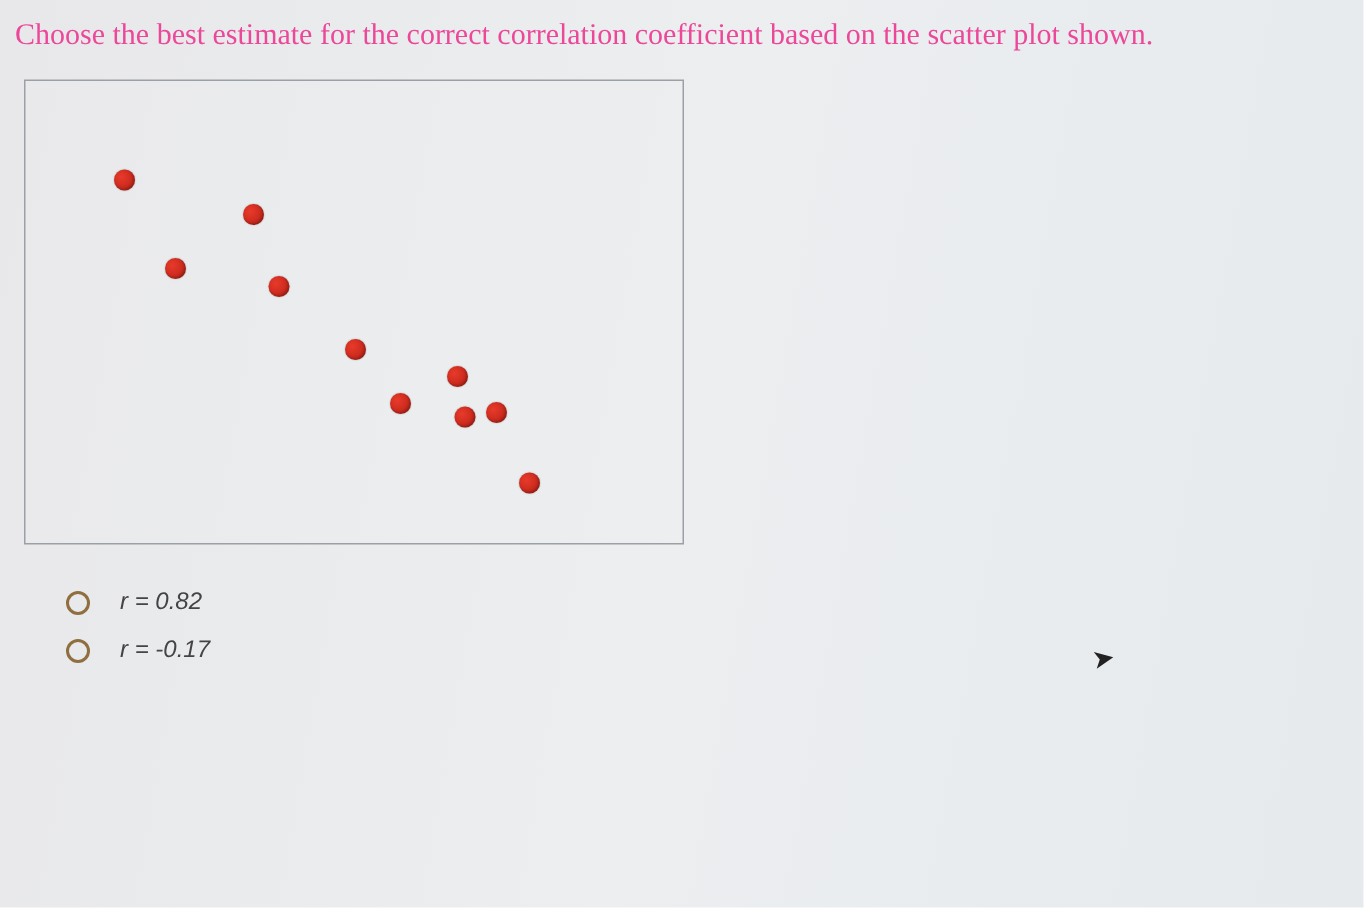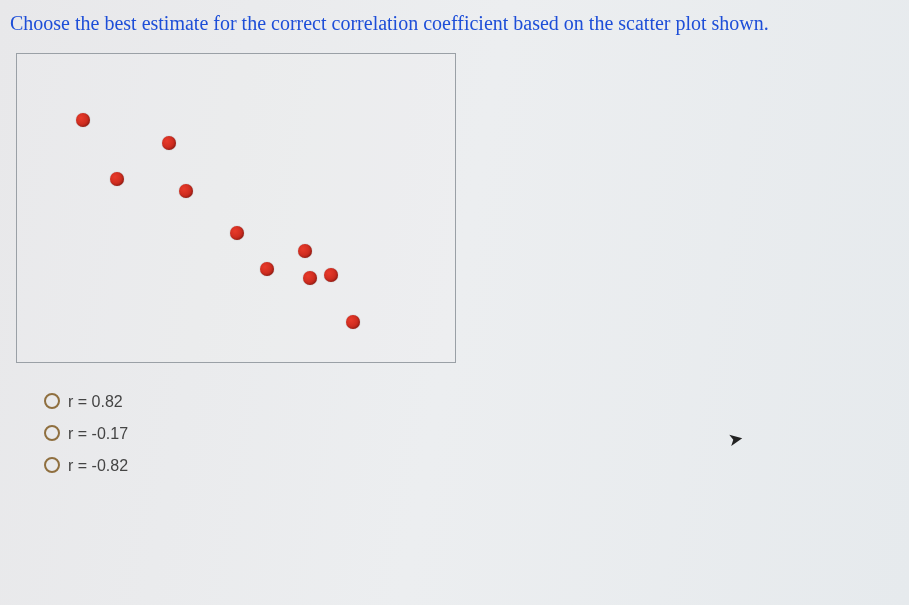--- a/index.html
+++ b/index.html
@@ -8,21 +8,21 @@
     height: 605px;
     background: linear-gradient(100deg, #e8e8ea 0%, #eceef0 50%, #e6eaed 100%);
     font-family: Georgia, 'Times New Roman', serif;
     color: #333338;
     padding: 12px 10px;
     position: relative;
     overflow: hidden;
   }
   .question {
     font-size: 20px;
-    color: #1d4ed8;
+    color: #ec4899;
     margin-bottom: 18px;
     font-weight: normal;
   }
   .plot-frame {
     width: 440px;
     height: 310px;
     border: 1px solid #9aa0a6;
     background: rgba(255,255,255,0.05);
     position: relative;
     margin-left: 6px;
@@ -37,23 +37,25 @@
   }
   .options {
     margin-top: 30px;
     margin-left: 34px;
     font-family: Verdana, Geneva, sans-serif;
     font-size: 16px;
     color: #444;
   }
   .option-row {
     display: flex;
-    gap: 8px;
+    align-items: center;
+    gap: 20px;
     margin-bottom: 14px;
     cursor: pointer;
+    font-style: italic;
   }
   .radio {
     width: 16px;
     height: 16px;
     border: 2px solid #8f6f3f;
     border-radius: 50%;
     background: transparent;
     flex: 0 0 auto;
   }
   .cursor {
@@ -86,19 +88,15 @@
 
 <div class="options">
   <div class="option-row">
     <span class="radio"></span>
     <span>r = 0.82</span>
   </div>
   <div class="option-row">
     <span class="radio"></span>
     <span>r = -0.17</span>
   </div>
-  <div class="option-row">
-    <span class="radio"></span>
-    <span>r = -0.82</span>
-  </div>
 </div>
 
 <div class="cursor">➤</div>
 
 </body></html>

